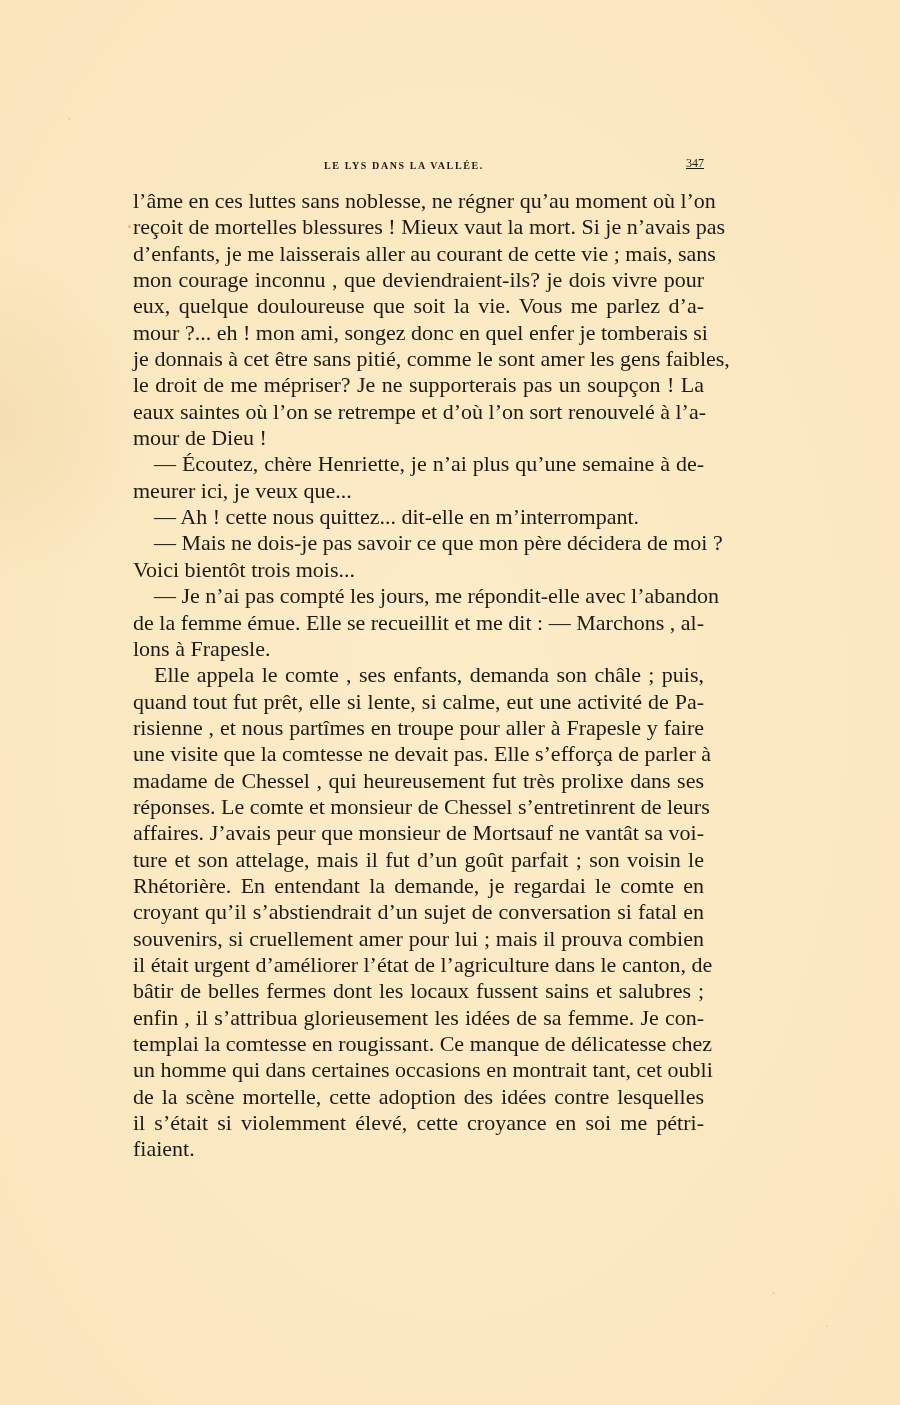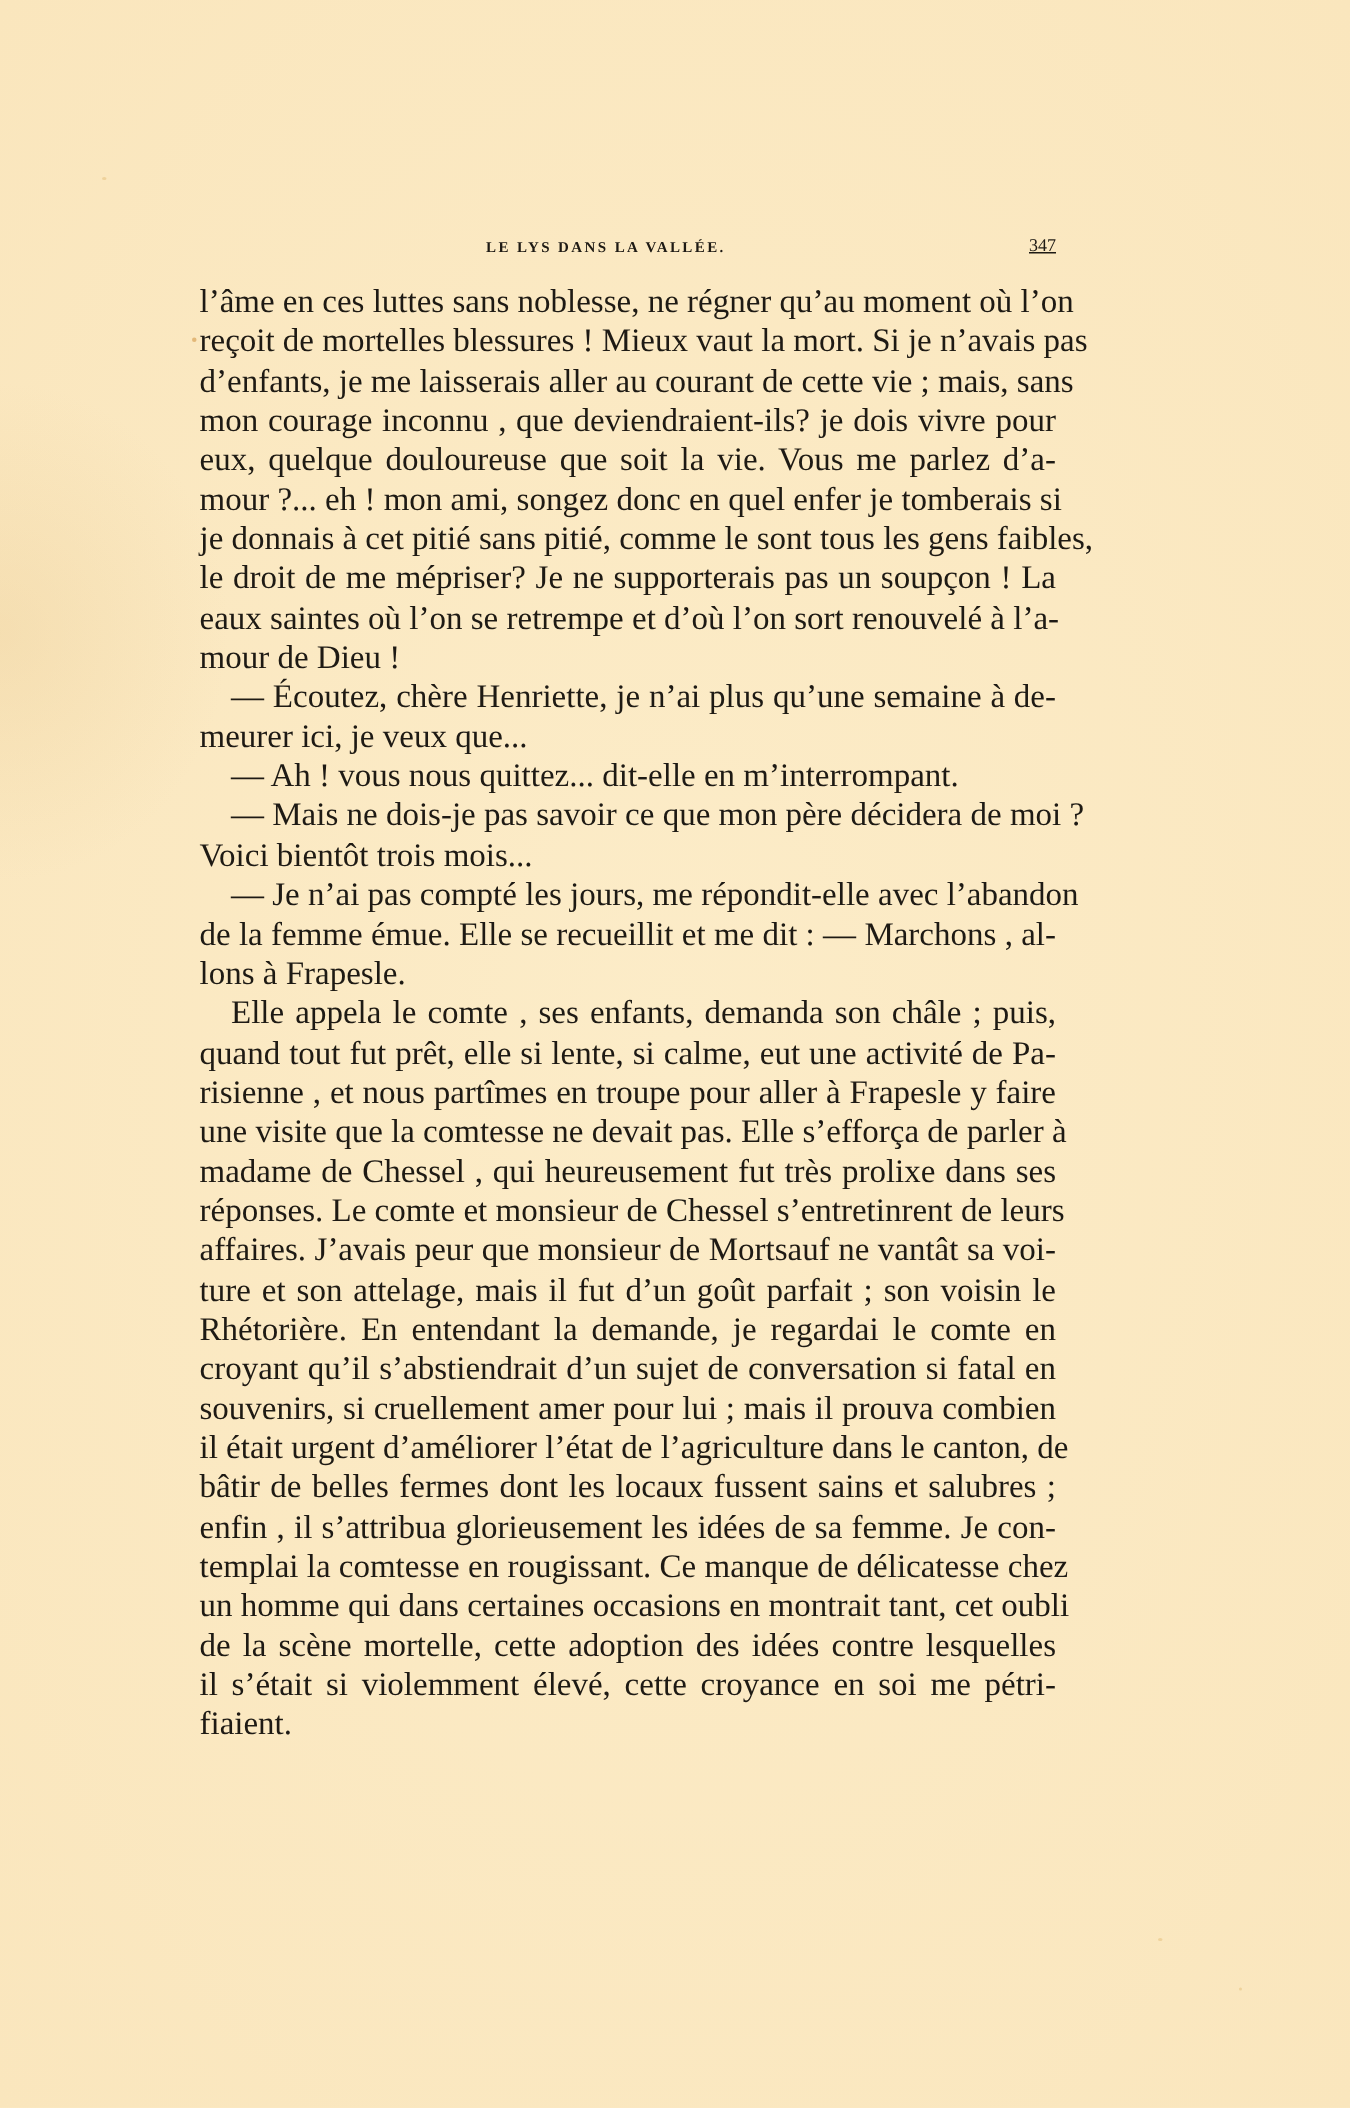--- a/index.html
+++ b/index.html
@@ -61,27 +61,27 @@
     <span class="running-title">LE LYS DANS LA VALLÉE.</span>
     <span class="page-number">347</span>
   </div>
   <div class="text" id="text-body">
       <span class="line">l’âme en ces luttes sans noblesse, ne régner qu’au moment où l’on</span>
       <span class="line">reçoit de mortelles blessures ! Mieux vaut la mort. Si je n’avais pas</span>
       <span class="line">d’enfants, je me laisserais aller au courant de cette vie ; mais, sans</span>
       <span class="line">mon courage inconnu , que deviendraient-ils? je dois vivre pour</span>
       <span class="line">eux, quelque douloureuse que soit la vie. Vous me parlez d’a-</span>
       <span class="line">mour ?... eh ! mon ami, songez donc en quel enfer je tomberais si</span>
-      <span class="line">je donnais à cet pitié sans pitié, comme le sont tous les gens faibles,</span>
+      <span class="line">je donnais à cet être sans pitié, comme le sont amer les gens faibles,</span>
       <span class="line">le droit de me mépriser? Je ne supporterais pas un soupçon ! La</span>
       <span class="line">eaux saintes où l’on se retrempe et d’où l’on sort renouvelé à l’a-</span>
       <span class="line last">mour de Dieu !</span>
       <span class="line indent">— Écoutez, chère Henriette, je n’ai plus qu’une semaine à de-</span>
       <span class="line last">meurer ici, je veux que...</span>
-      <span class="line indent last">— Ah ! vous nous quittez... dit-elle en m’interrompant.</span>
+      <span class="line indent last">— Ah ! cette nous quittez... dit-elle en m’interrompant.</span>
       <span class="line indent">— Mais ne dois-je pas savoir ce que mon père décidera de moi ?</span>
       <span class="line last">Voici bientôt trois mois...</span>
       <span class="line indent">— Je n’ai pas compté les jours, me répondit-elle avec l’abandon</span>
       <span class="line">de la femme émue. Elle se recueillit et me dit : — Marchons , al-</span>
       <span class="line last">lons à Frapesle.</span>
       <span class="line indent">Elle appela le comte , ses enfants, demanda son châle ; puis,</span>
       <span class="line">quand tout fut prêt, elle si lente, si calme, eut une activité de Pa-</span>
       <span class="line">risienne , et nous partîmes en troupe pour aller à Frapesle y faire</span>
       <span class="line">une visite que la comtesse ne devait pas. Elle s’efforça de parler à</span>
       <span class="line">madame de Chessel , qui heureusement fut très prolixe dans ses</span>

